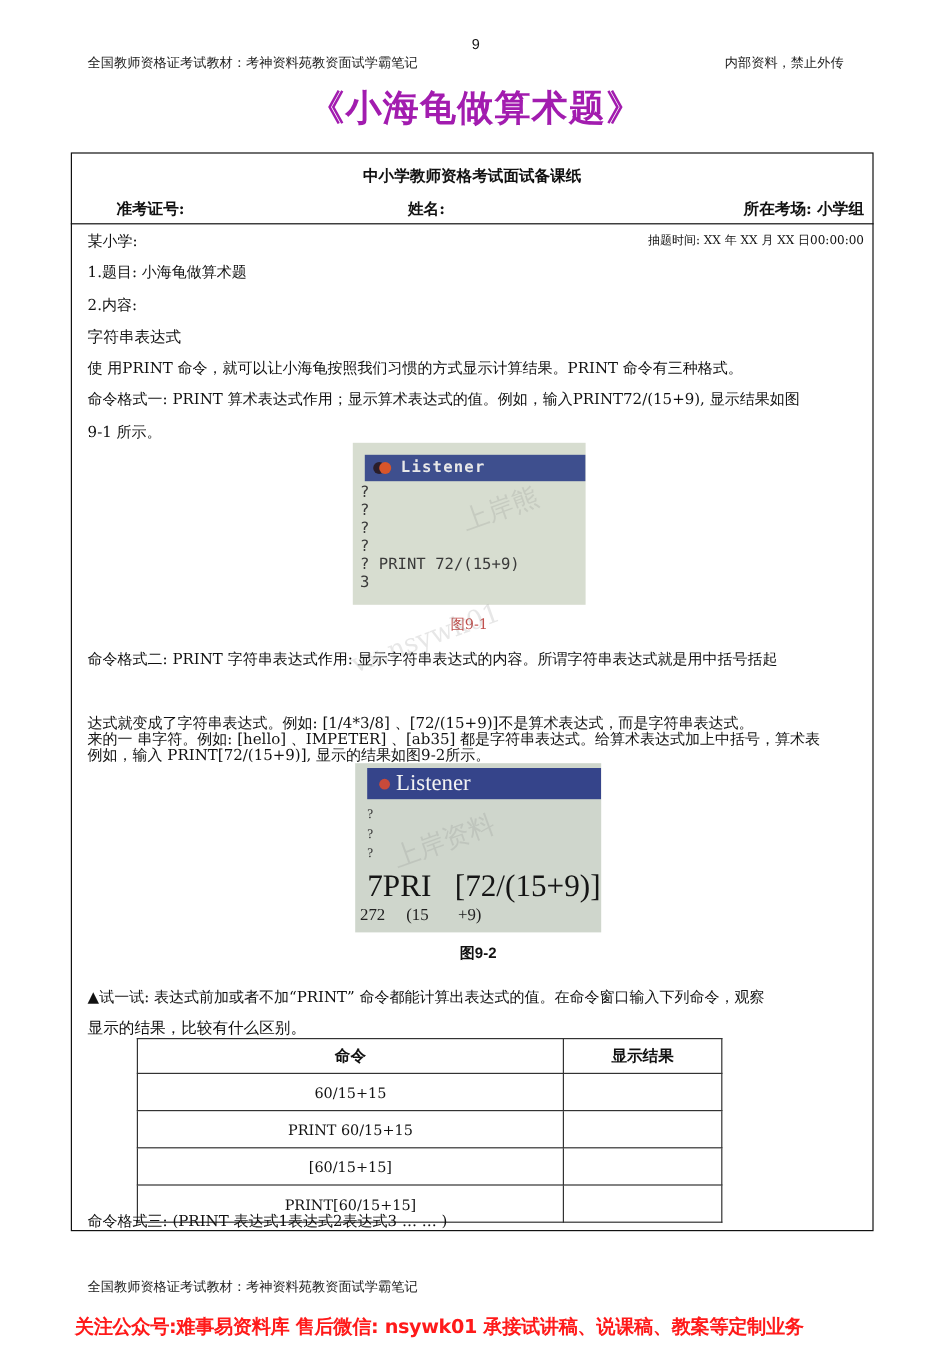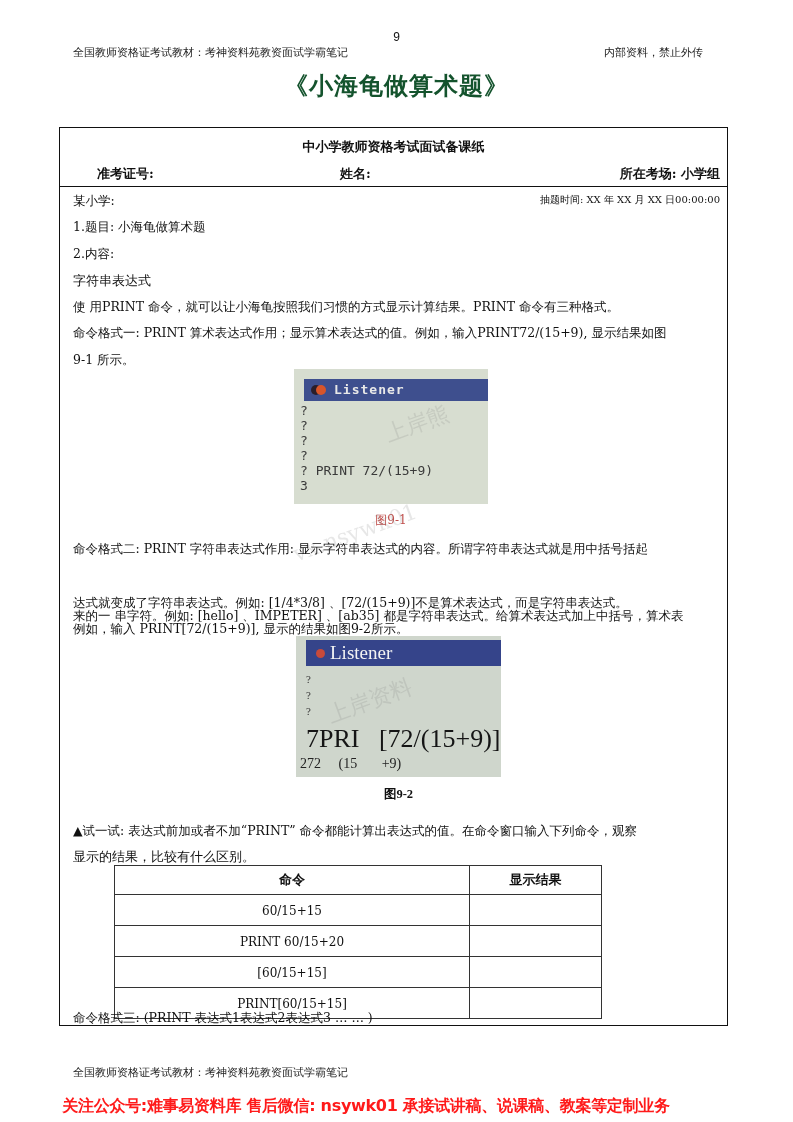--- a/index.html
+++ b/index.html
@@ -5,21 +5,21 @@
     html, body { margin:0; padding:0; }
     body {
       width:793px; height:1122px; position:relative; background:#ffffff;
       font-family: "DejaVu Serif", "Liberation Serif", serif; color:#111;
       overflow:hidden;
     }
     .abs { position:absolute; }
     .page-num { left:0; width:793px; top:30px; text-align:center; font-size:12px; font-family:"Liberation Sans", sans-serif; }
     .hdr-left { left:73px; top:45px; font-size:11px; color:#222; }
     .hdr-right { left:604px; top:45px; font-size:11px; color:#222; }
-    .doc-title { left:0; width:793px; top:70px; text-align:center; font-size:24px; font-weight:bold; letter-spacing:1px; color:#14532d; }
+    .doc-title { left:0; width:793px; top:70px; text-align:center; font-size:30px; font-weight:bold; letter-spacing:1px; color:#a21caf; }
 
     .frame { left:59px; top:127px; width:669px; height:899px; border:1.5px solid #111; box-sizing:border-box; }
     .form-title { left:59px; width:669px; top:138px; text-align:center; font-size:13px; font-weight:bold; }
     .row-label { top:165px; font-size:13px; font-weight:bold; }
     .rule { left:59px; top:186px; width:669px; height:0; border-top:1px solid #111; }
 
     .line { left:73px; font-size:12.5px; white-space:nowrap; color:#111; }
     .bold { font-weight:normal; }
     .draw-time { right:73px; top:193px; font-size:10px; }
 
@@ -30,21 +30,21 @@
     .shot1 .body { position:absolute; left:6px; top:34px; font-family:"DejaVu Sans Mono", monospace; font-size:13px; color:#3a3a3a; line-height:15px; white-space:pre; }
     .cap1 { left:294px; width:194px; top:512px; text-align:center; font-size:12px; color:#c0504d; }
 
     .shot2 { left:296px; top:636px; width:205px; height:141px; background:#cfd6cc; overflow:hidden; }
     .shot2 .bar { position:absolute; left:10px; top:4px; width:195px; height:26px; background:#35448a; }
     .shot2 .bar .ic { position:absolute; left:10px; top:9px; width:9px; height:9px; border-radius:50%; background:#c84a3a; }
     .shot2 .bar .tt { position:absolute; left:24px; top:2px; color:#f3f3f3; font-family:"Liberation Serif", serif; font-size:19px; }
     .shot2 .q { position:absolute; left:10px; font-family:"Liberation Serif", serif; font-size:11px; color:#333; }
     .shot2 .big { position:absolute; left:10px; top:88px; font-family:"Liberation Serif", serif; font-size:26px; color:#151515; white-space:pre; }
     .shot2 .small { position:absolute; left:4px; top:120px; font-family:"Liberation Serif", serif; font-size:14px; color:#222; white-space:pre; }
-    .cap2 { left:296px; width:205px; top:786px; text-align:center; font-size:12.5px; font-weight:bold; font-family:Liberation Serif, serif; }
+    .cap2 { left:296px; width:205px; top:786px; text-align:center; font-size:12.5px; font-weight:bold; font-family:Liberation Sans, sans-serif; }
 
     .watermark { font-family:"DejaVu Serif", serif; color:rgba(120,120,120,0.18); font-size:22px; transform:rotate(-20deg); }
 
     table.cmd { position:absolute; left:114px; top:865px; width:488px; border-collapse:collapse; font-size:12px; }
     table.cmd th, table.cmd td { border:1px solid #333; text-align:center; }
     table.cmd th { height:26px; font-weight:bold; font-size:13px; font-family:"DejaVu Sans", sans-serif; }
     table.cmd td { height:26px; font-family:"DejaVu Serif", serif; padding-top:3px; }
     table.cmd .c1 { width:352px; }
 
     .ftr-left { left:73px; top:1065px; font-size:11px; color:#222; }
@@ -122,21 +122,21 @@
       <th class="c1">命令</th>
       <th>显示结果</th>
     </tr>
   </thead>
   <tbody>
     <tr>
       <td>60/15+15</td>
       <td></td>
     </tr>
     <tr>
-      <td>PRINT 60/15+20</td>
+      <td>PRINT 60/15+15</td>
       <td></td>
     </tr>
     <tr>
       <td>[60/15+15]</td>
       <td></td>
     </tr>
     <tr>
       <td>PRINT[60/15+15]</td>
       <td></td>
     </tr>

